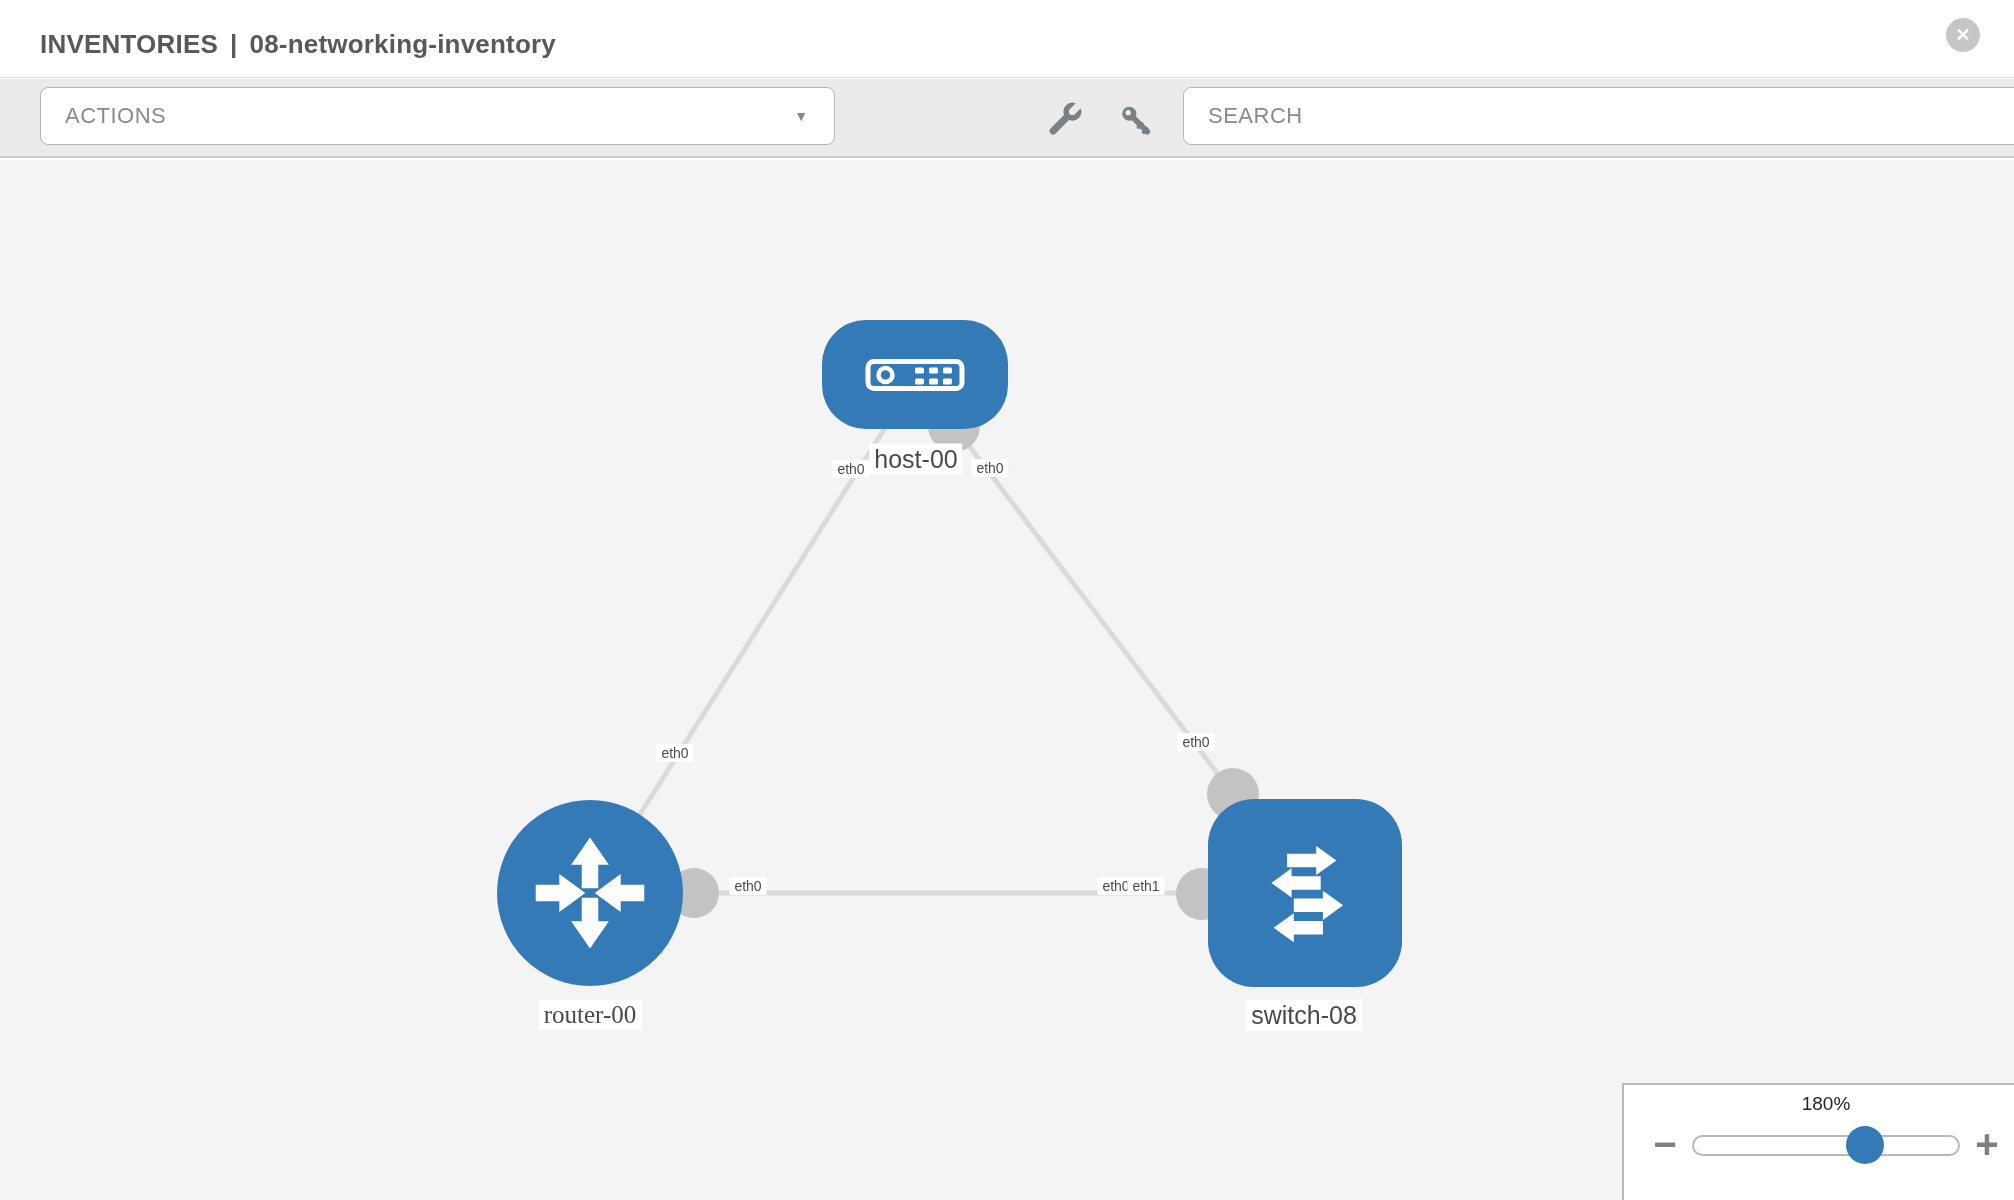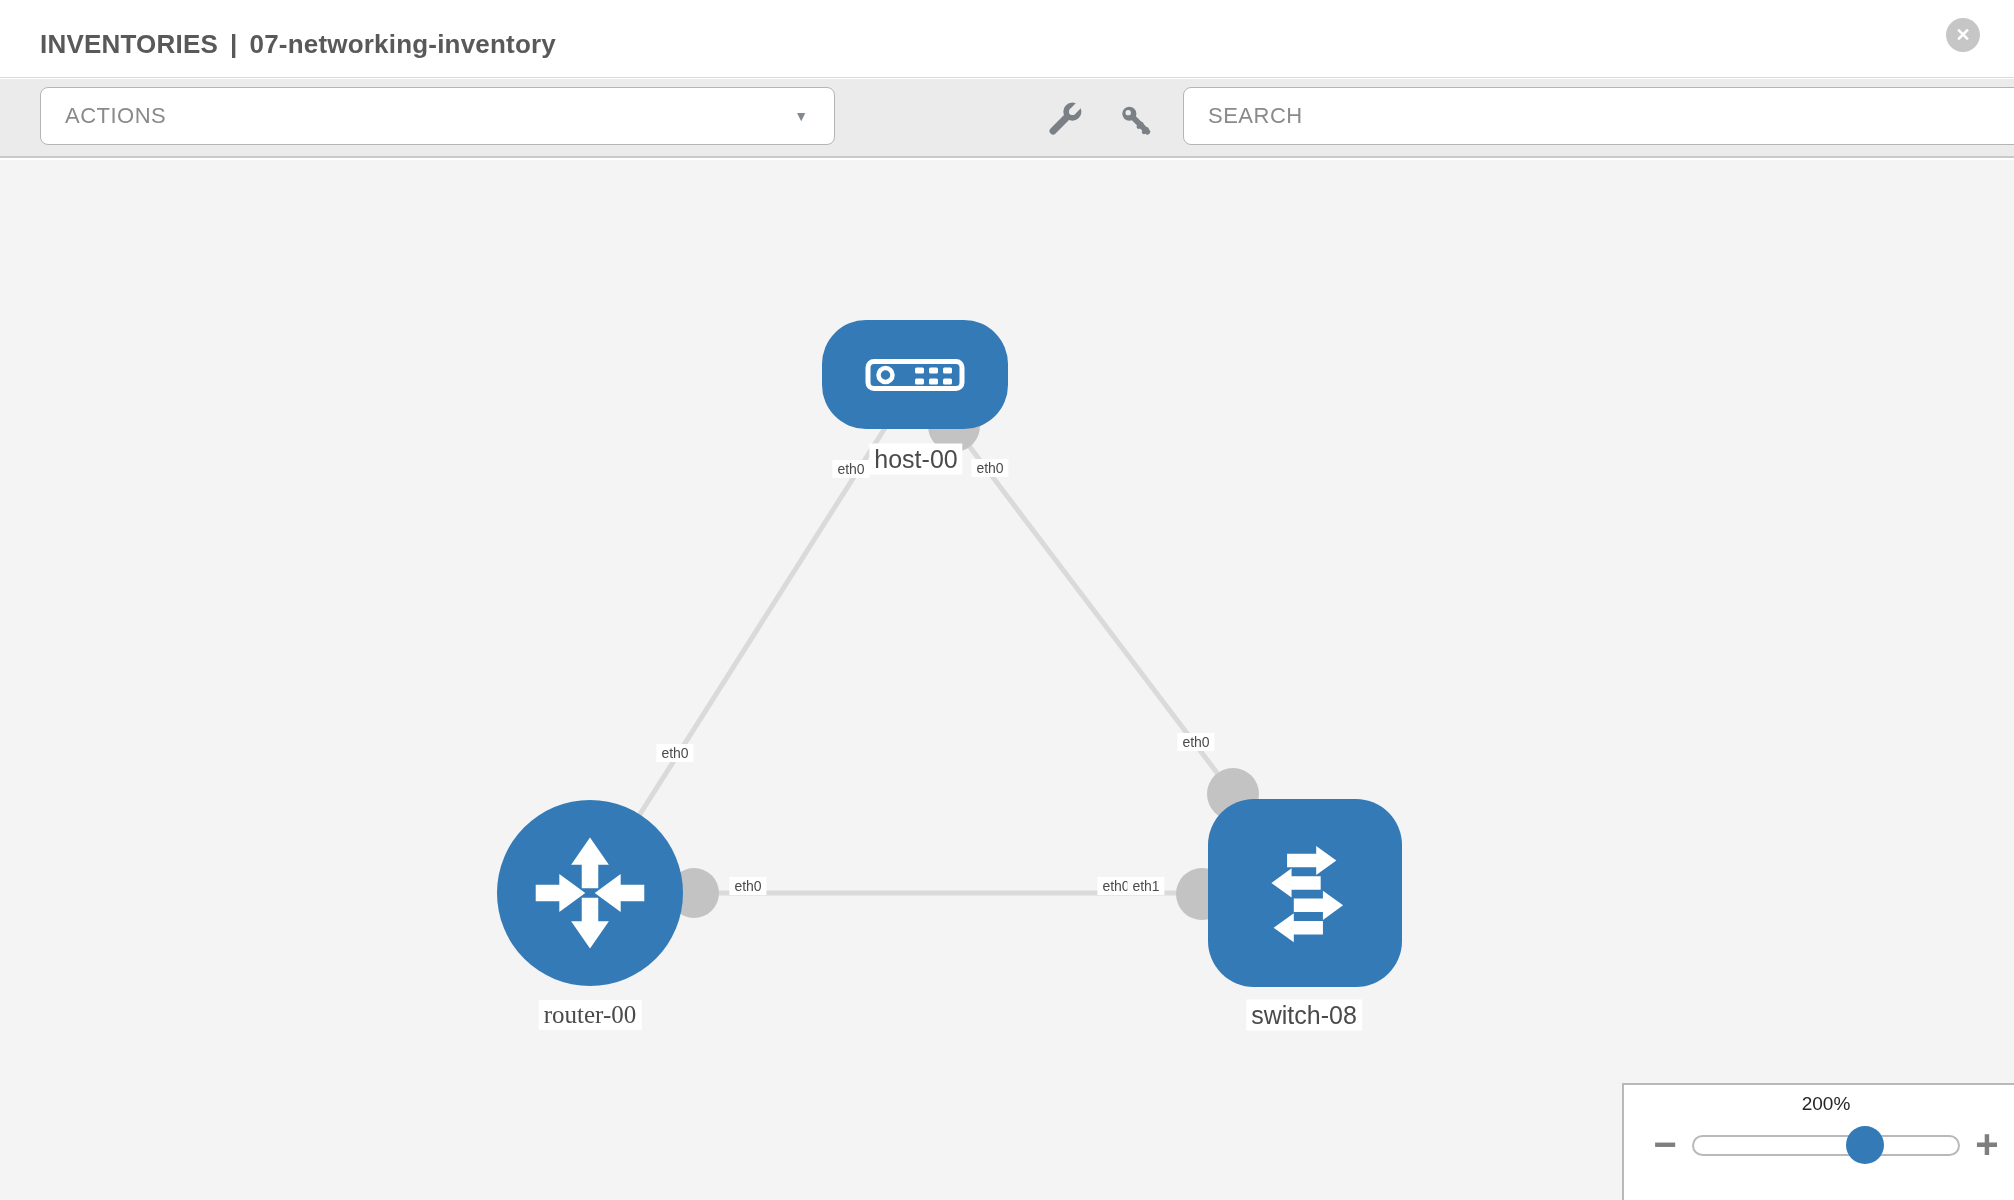--- a/index.html
+++ b/index.html
@@ -50,21 +50,21 @@
   .zoom-track { position:absolute; left:68px; top:50px; width:268px; height:21px; background:#fff; border:2px solid #b9b9b9; border-radius:11px; cursor:pointer; }
   .zoom-knob  { position:absolute; left:222px; top:41px; width:38px; height:38px; border-radius:50%; background:#337ab7; cursor:grab; }
 </style>
 </head>
 <body>
 
 <div class="header">
   <div class="title">
     <span>INVENTORIES</span>
     <span>|</span>
-    <span>07-networking-inventory</span>
+    <span>08-networking-inventory</span>
   </div>
   <div class="close-btn">
     <span>✕</span>
   </div>
 </div>
 
 <div class="toolbar">
   <div class="select-box actions-box">
     <span class="label">ACTIONS</span>
     <span class="caret">▼</span>
@@ -145,21 +145,21 @@
 
   <div class="viz-label if-label" style="left:851px;  top:309px;">eth0</div>
   <div class="viz-label if-label" style="left:990px;  top:308px;">eth0</div>
   <div class="viz-label if-label" style="left:675px;  top:593px;">eth0</div>
   <div class="viz-label if-label" style="left:1196px; top:582px;">eth0</div>
   <div class="viz-label if-label" style="left:748px;  top:726px;">eth0</div>
   <div class="viz-label if-label" style="left:1116px; top:726px; z-index:4;">eth0</div>
   <div class="viz-label if-label" style="left:1146px; top:726px; z-index:5;text-align:right;">eth1</div>
 
   <div class="zoom-panel" style="left:1622px; top:923px;">
-    <div class="zoom-value">200%</div>
+    <div class="zoom-value">180%</div>
     <div class="zoom-minus">
       <span>−</span>
     </div>
     <div class="zoom-track"></div>
     <div class="zoom-knob"></div>
     <div class="zoom-plus">
       <span>+</span>
     </div>
   </div>
 

